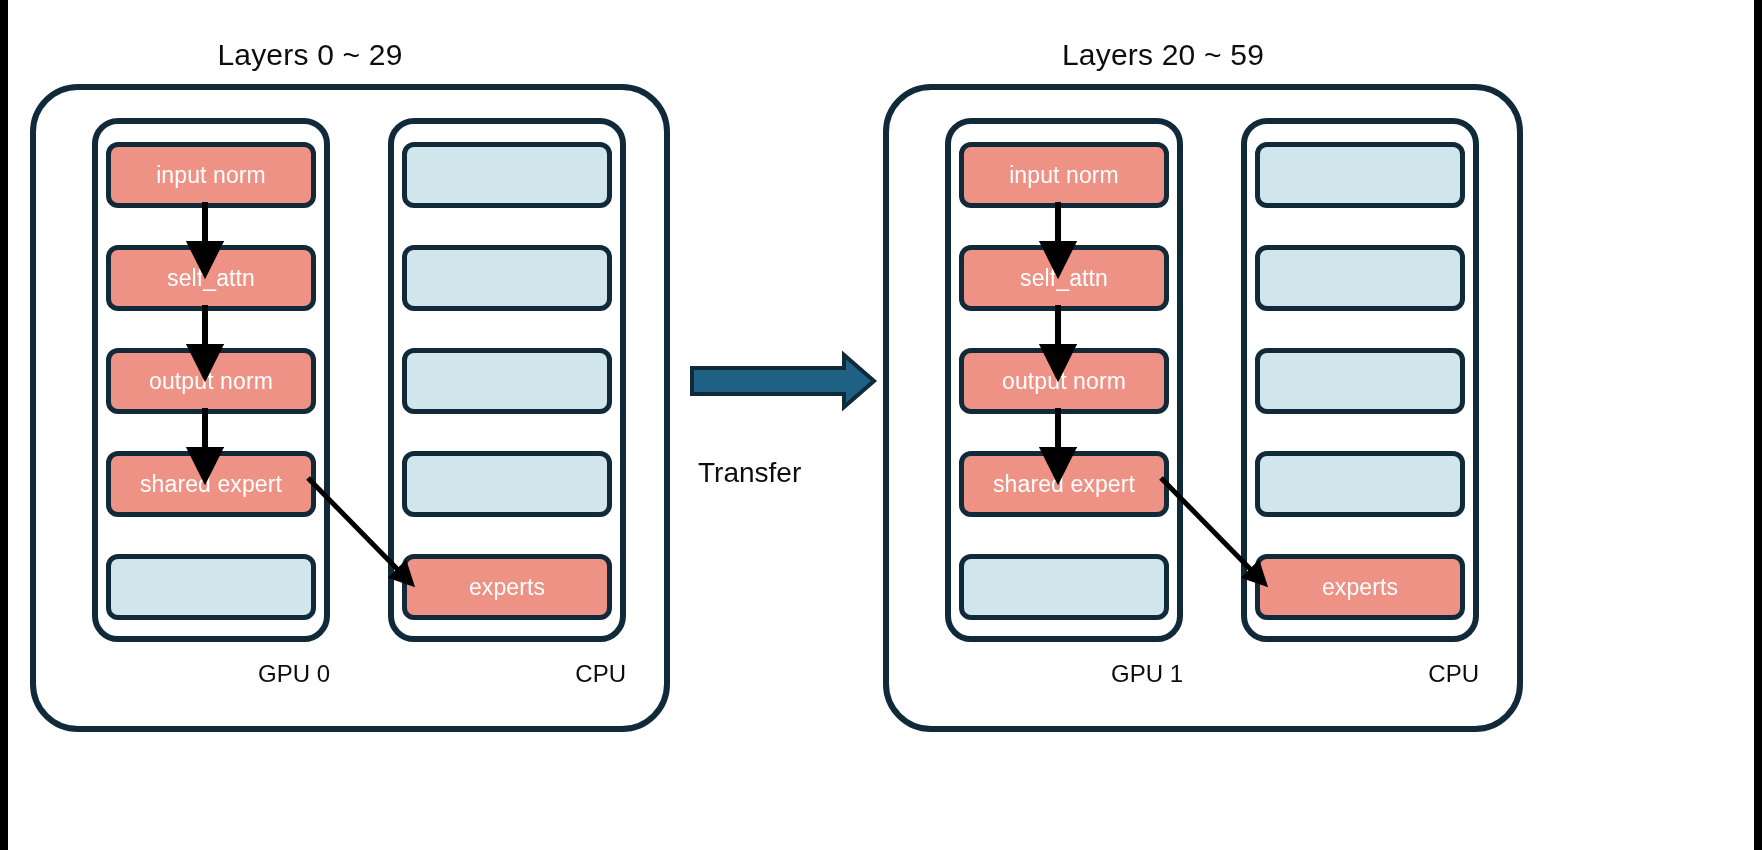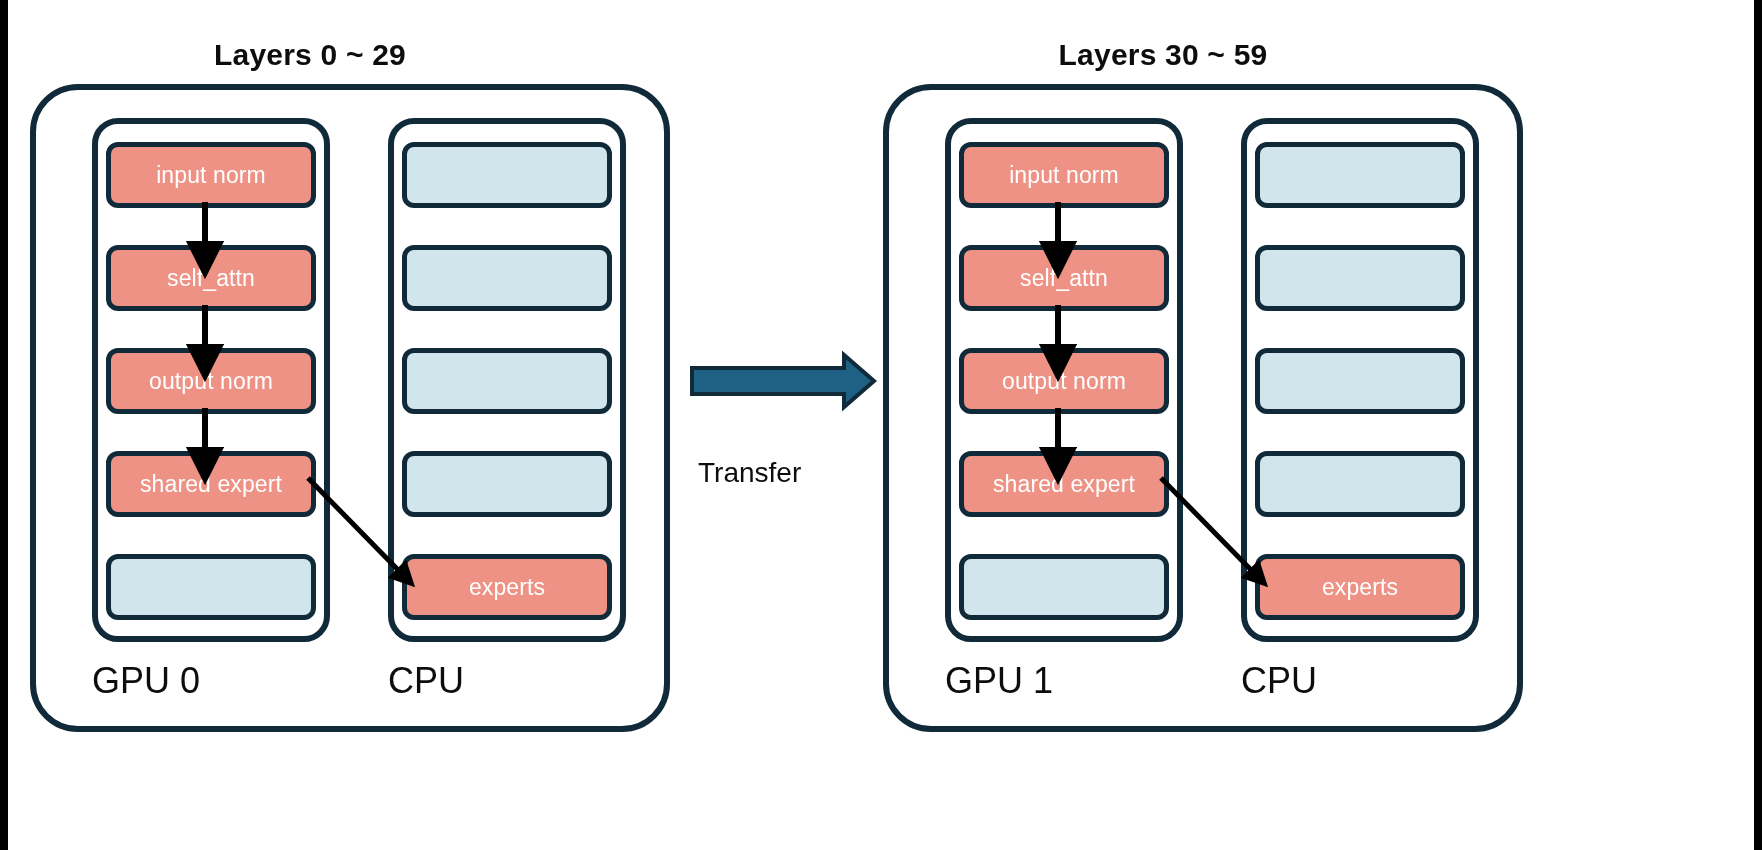--- a/index.html
+++ b/index.html
@@ -31,21 +31,21 @@
     width: 1746px;
     height: 850px;
     background: #ffffff;
   }
 
   
   .group-title {
     position: absolute;
     font-size: 30px;
     color: #0d0d0d;
-    font-weight: 700;
+    font-weight: 400;
     white-space: nowrap;
     text-align: center;
     letter-spacing: 0.2px;
   }
 
   
   .device {
     position: absolute;
     border: 6px solid #102a3a;
     border-radius: 48px;
@@ -76,24 +76,24 @@
     color: #ffffff;
     white-space: nowrap;
     letter-spacing: 0.1px;
   }
   .block.active { background: #ED9285; }
   .block.idle   { background: #D1E5EC; }
 
   
   .device-label {
     position: absolute;
-    font-size: 36px;
+    font-size: 24px;
     color: #0d0d0d;
     white-space: nowrap;
-    text-align: left;
+    text-align: right;
   }
 
   
   .transfer-label {
     position: absolute;
     font-size: 28px;
     line-height: 1.25;
     color: #0d0d0d;
     white-space: nowrap;
   }
@@ -135,21 +135,21 @@
       <div class="block active" style="left:366px; top:464px; width:210px; height:66px;">experts</div>
 
       <div class="device-label" style="left:56px; top:570px; width:238px;">GPU 0</div>
       <div class="device-label" style="left:352px; top:570px; width:238px;">CPU</div>
     </div>
 
     <div class="transfer-label" style="left:690px; top:455px; width:200px;">
       <div>Transfer</div>
     </div>
 
-    <div class="group-title" style="left:875px; top:38px; width:560px;">Layers 30 ~ 59</div>
+    <div class="group-title" style="left:875px; top:38px; width:560px;">Layers 20 ~ 59</div>
 
     <div class="device" style="left:875px; top:84px; width:640px; height:648px;">
 
       <div class="column" style="left:56px; top:28px; width:238px; height:524px;"></div>
 
       <div class="column" style="left:352px; top:28px; width:238px; height:524px;"></div>
 
       <div class="block active" style="left:70px; top:52px; width:210px; height:66px;">input norm</div>
       <div class="block active" style="left:70px; top:155px; width:210px; height:66px;">self_attn</div>
       <div class="block active" style="left:70px; top:258px; width:210px; height:66px;">output norm</div>

